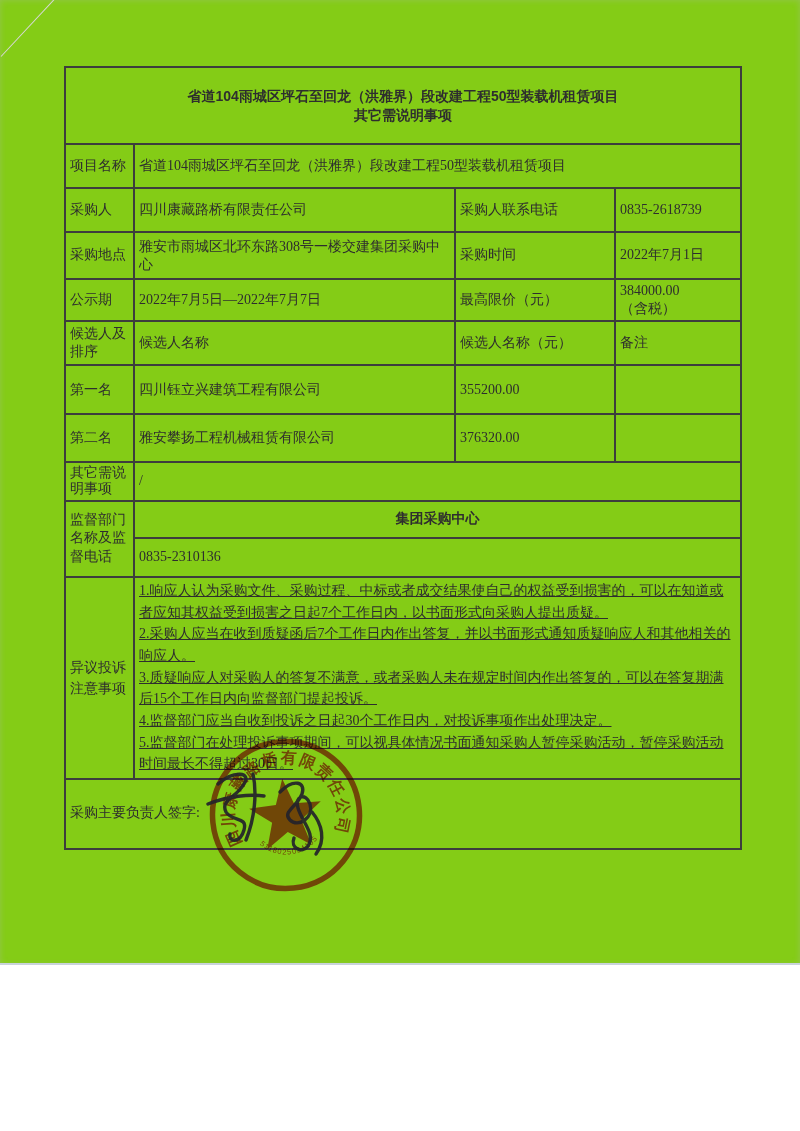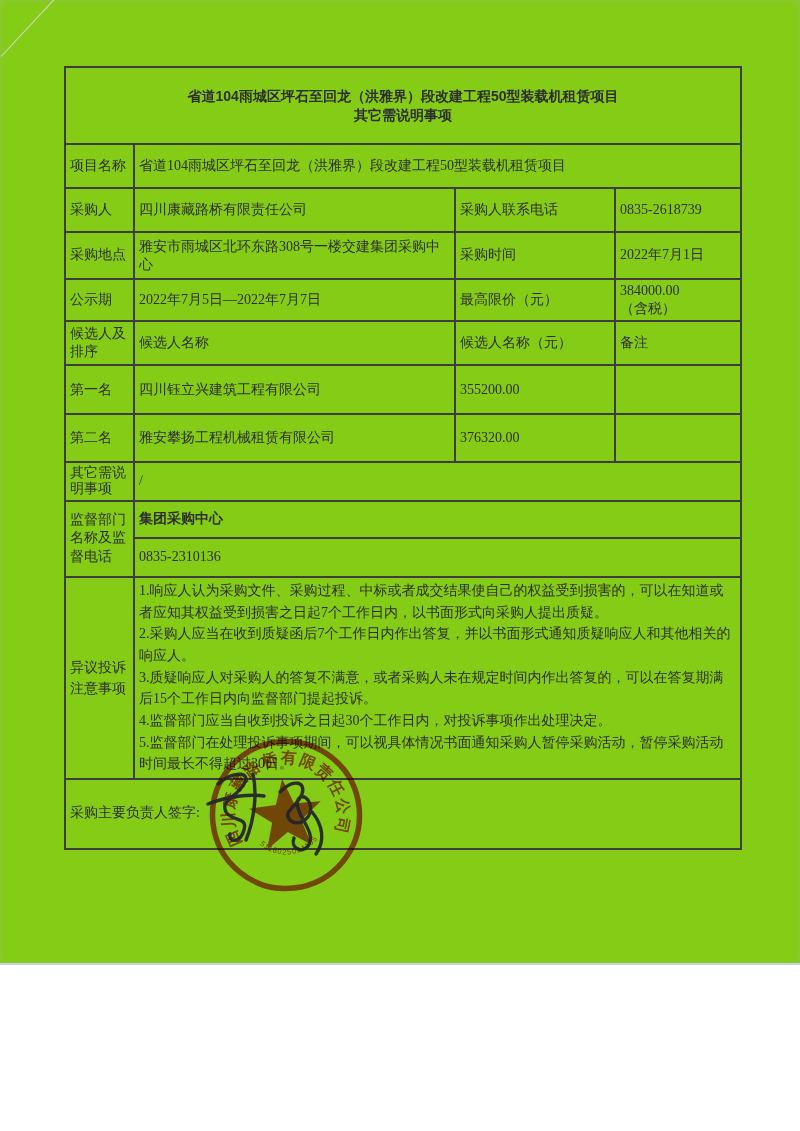--- a/index.html
+++ b/index.html
@@ -19,22 +19,22 @@
   td.title-cell{height:71px;text-align:center;font-family:"Liberation Sans","DejaVu Sans",sans-serif;
                 font-weight:bold;font-size:19px;line-height:1.4;padding:4px 28px;}
   td.lbl{padding-left:4px;border-radius:18px;}
   td.lbl-c{text-align:left;}
   td.val{padding-left:7px;}
   td.c{padding:2px 2px;}
   .h44{height:44px;} .h47{height:47px;margin-left:16px;} .h34{height:34px;}
   .h49{height:49px;} .h48{height:48px;} .h38{height:38px;}
   .h37{height:37px;padding-left:44px;} .h39{height:39px;}
   td.two-line{line-height:1.12;font-size:13.5px;}
-  td.dept-c{font-weight:600;font-family:Liberation Mono, monospace;font-size:14px;}
-  td.objection-cell{vertical-align:top;padding:6px 8px 4px 8px;height:196px;}
+  td.dept-c{text-align:center;font-weight:600;font-family:Liberation Mono, monospace;font-size:14px;}
+  td.objection-cell{vertical-align:top;padding:6px 8px 4px 8px;height:196px;text-decoration:underline;}
   .obj-item{font-size:14px;line-height:1.55;}
   td.sign-cell{height:64px;padding-left:6px;font-size:14px;}
   .slash{font-size:16px;}
 
   .stamp{position:absolute;left:207px;top:736px;width:158px;height:158px;
          opacity:.87;mix-blend-mode:multiply;pointer-events:none;}
   .signature{position:absolute;left:200px;top:760px;width:155px;height:105px;
              pointer-events:none;}
 </style>
 </head>

